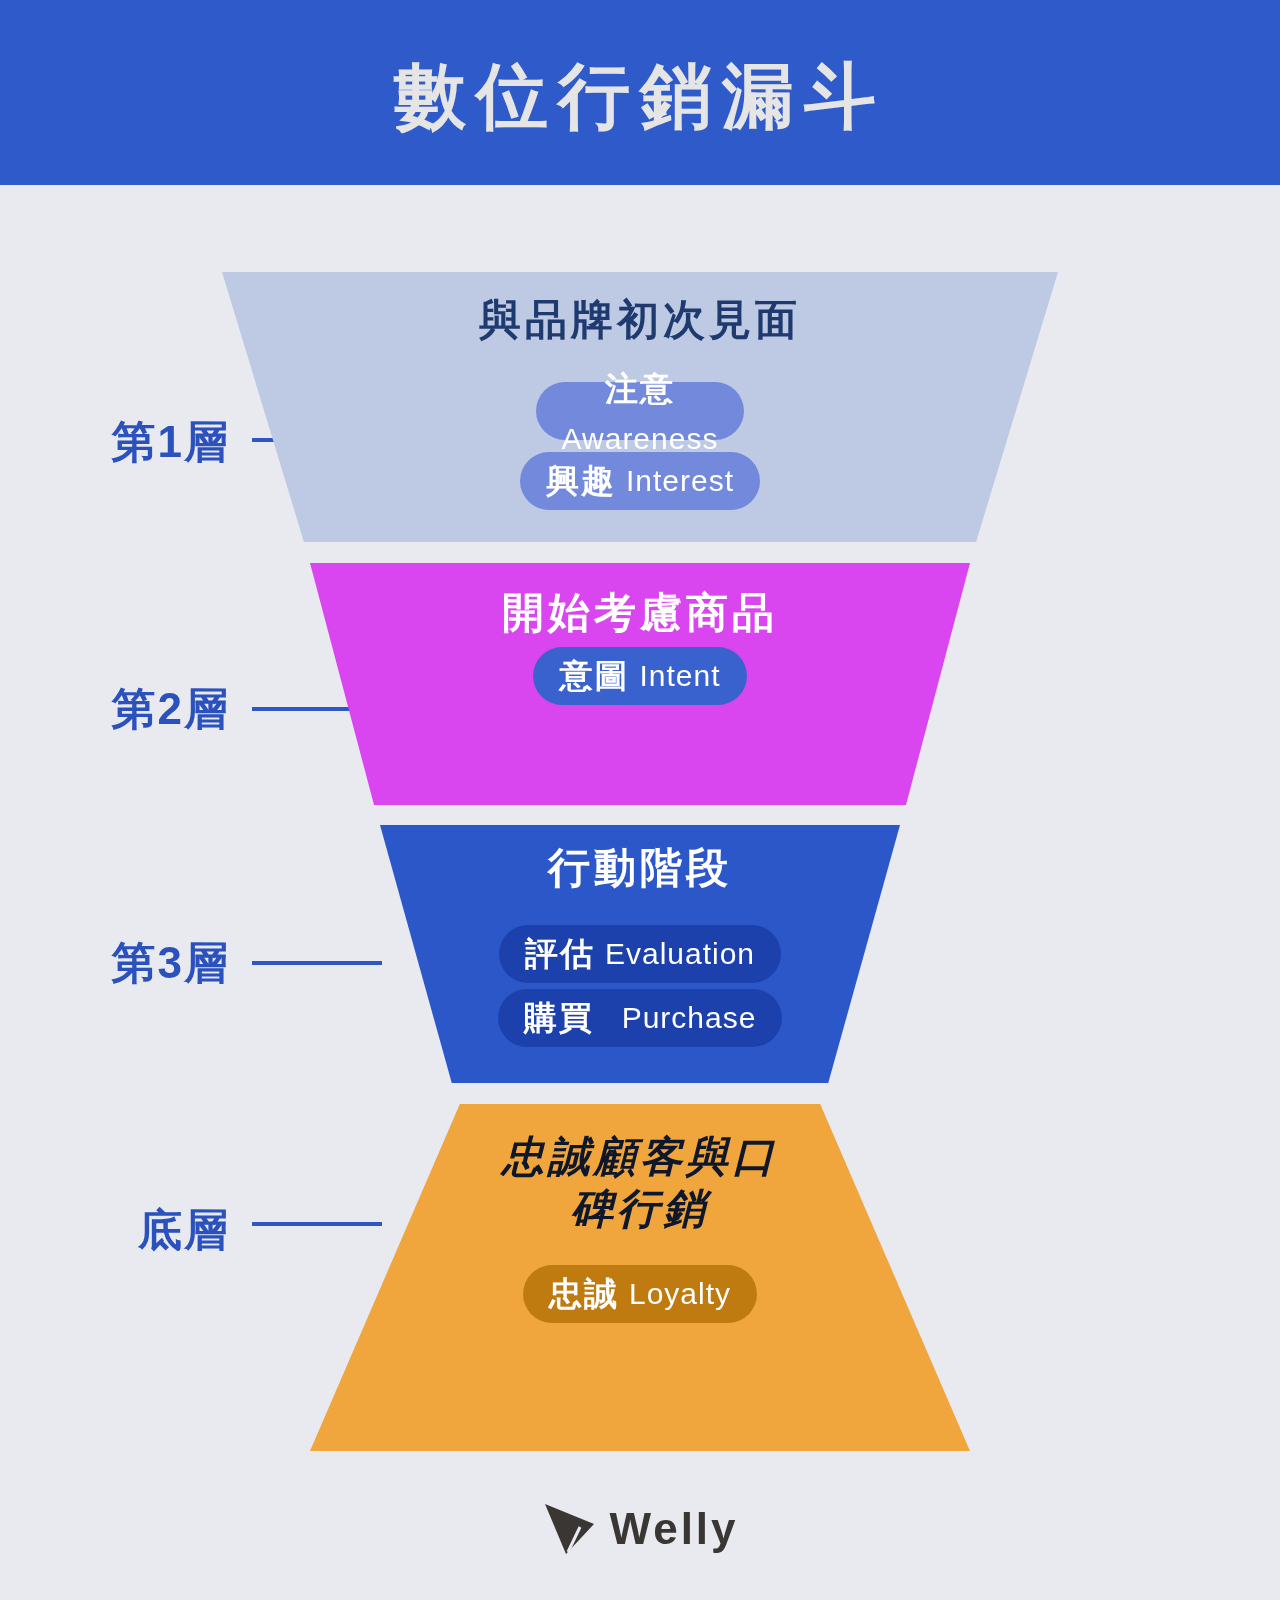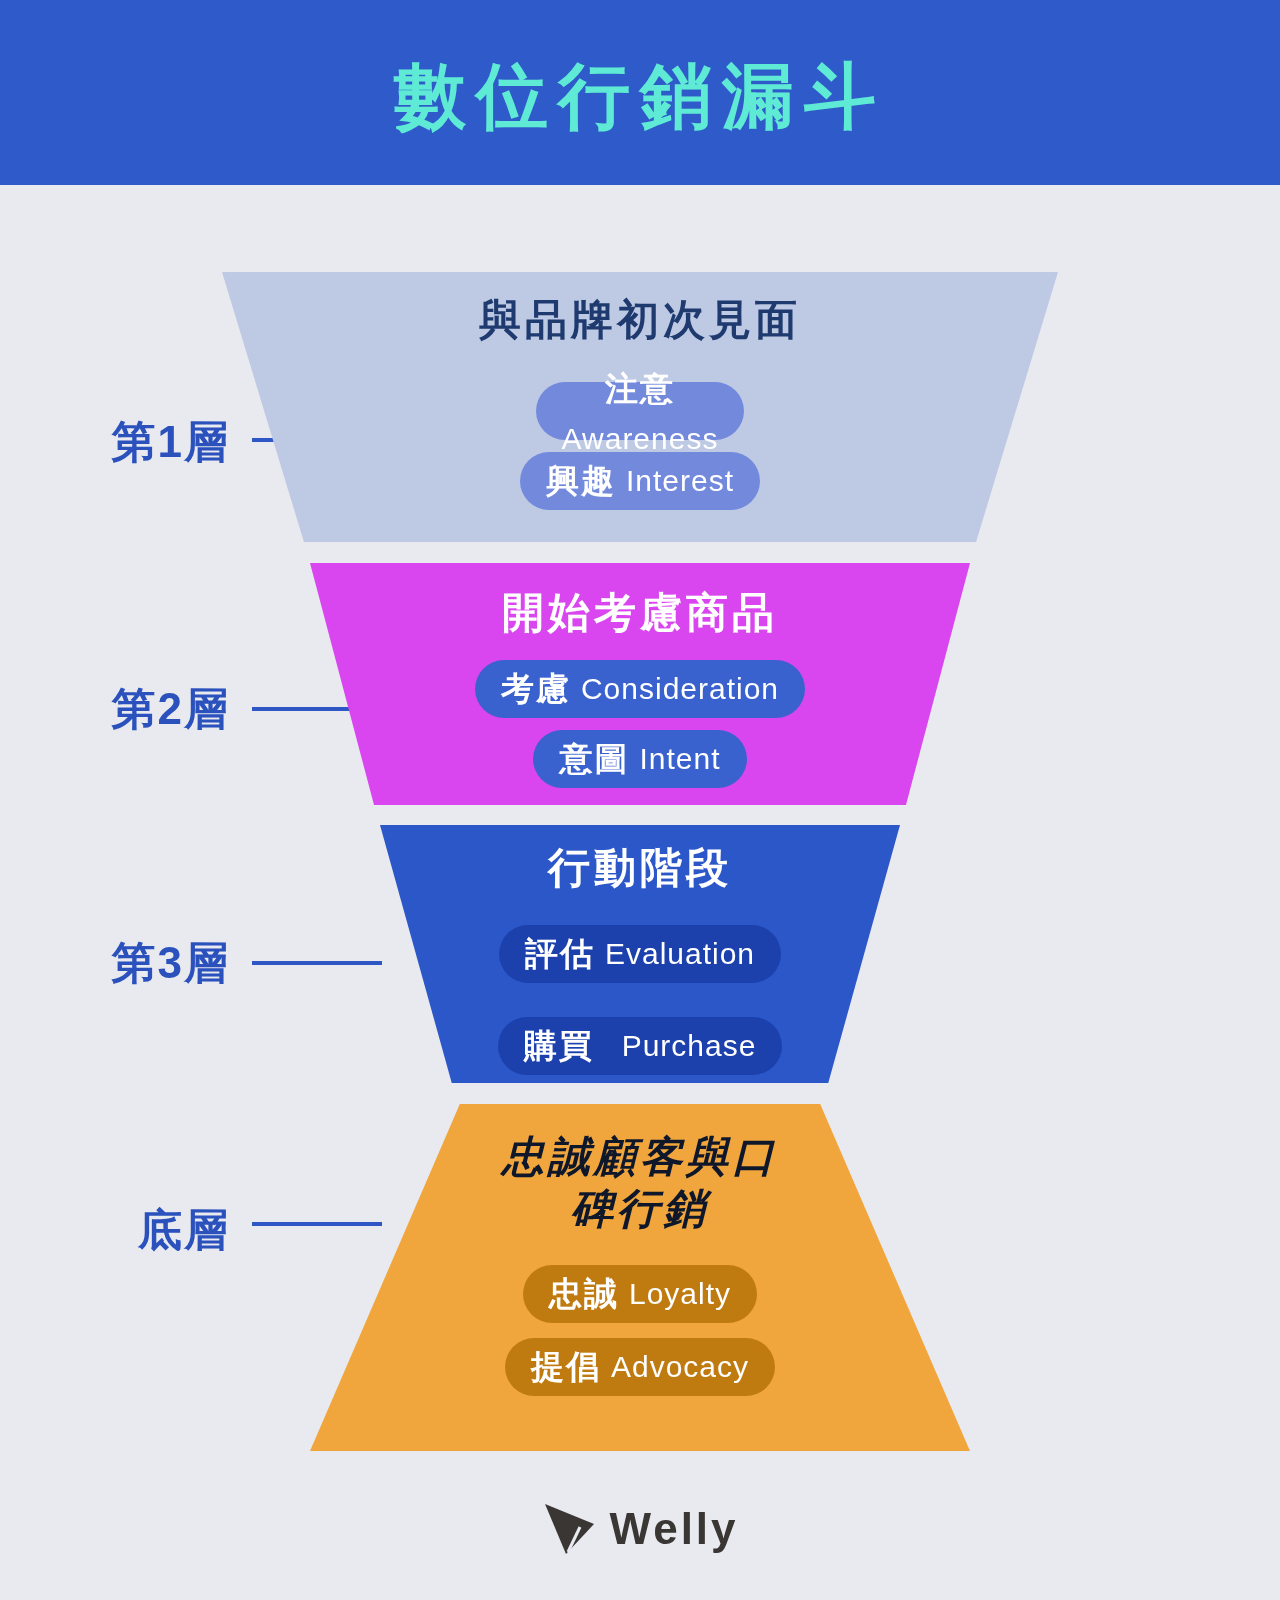--- a/index.html
+++ b/index.html
@@ -7,21 +7,21 @@
     position:relative;width:1280px;height:1600px;overflow:hidden;
     background:#E9EAF0;
     font-family:"Liberation Sans",sans-serif;
   }
   
   .banner{
     position:absolute;top:0;left:0;width:1280px;height:185px;
     background:#2F5AC9;display:flex;align-items:center;justify-content:center;
   }
   .banner h1{
-    margin:0;padding-top:8px;color:#5eead4;
+    margin:0;padding-top:8px;color:#e5e5e5;
     font-size:72px;font-weight:700;letter-spacing:10px;
   }
   
   .tier{position:absolute;display:flex;flex-direction:column;align-items:center;}
   .tier-1{left:222px;top:272px;width:836px;height:270px;background:#BEC9E4;
     clip-path:polygon(0% 0%,100% 0%,90.2% 100%,9.8% 100%);}
   .tier-2{left:310px;top:563px;width:660px;height:242px;background:#d946ef;
     clip-path:polygon(0% 0%,100% 0%,90.3% 100%,9.7% 100%);}
   .tier-3{left:380px;top:825px;width:520px;height:258px;background:#2B57C8;
     clip-path:polygon(0% 0%,100% 0%,86.2% 100%,13.8% 100%);}
@@ -42,21 +42,21 @@
     height:58px;border-radius:30px;padding:0 26px;color:#ffffff;white-space:nowrap;
   }
   .pill .zh{font-size:33px;font-weight:700;letter-spacing:2px;}
   .pill .en{font-size:30px;font-weight:500;letter-spacing:1px;}
   .tier-1 .pill{background:#7289DC;}
   .tier-2 .pill{background:#3A62CE;}
   .tier-3 .pill{background:#1C41AC;}
   .tier-4 .pill{background:#C07B10;}
   .tier-1 .p1{margin-top:40px;flex-direction:column;} .tier-1 .p2{margin-top:12px;justify-content:space-between;}
   .tier-2 .p1{margin-top:25px;} .tier-2 .p2{margin-top:12px;}
-  .tier-3 .p1{margin-top:35px;} .tier-3 .p2{margin-top:34px;gap:28px;}
+  .tier-3 .p1{margin-top:35px;} .tier-3 .p2{margin-top:6px;gap:28px;}
   .tier-4 .p1{margin-top:30px;} .tier-4 .p2{margin-top:15px;}
 
   
   .side-label{
     position:absolute;left:80px;width:150px;text-align:right;
     font-size:44px;line-height:48px;font-weight:700;
     color:#2A51BC;letter-spacing:2px;
   }
   .sl-1{top:418px;} .sl-2{top:685px;} .sl-3{top:939px;} .sl-4{top:1206px;}
   .leader-line{position:absolute;left:252px;width:130px;height:4px;background:#2E56C4;}
@@ -95,24 +95,20 @@
       <span class="en">Awareness</span>
     </div>
     <div class="pill p2">
       <span class="zh">興趣</span>
       <span class="en">Interest</span>
     </div>
   </section>
 
   <section class="tier tier-2">
     <h2 class="tier-heading">開始考慮商品</h2>
-    <div class="pill p1">
-      <span class="zh">考慮</span>
-      <span class="en">Consideration</span>
-    </div>
     <div class="pill p2">
       <span class="zh">意圖</span>
       <span class="en">Intent</span>
     </div>
   </section>
 
   <section class="tier tier-3">
     <h2 class="tier-heading">行動階段</h2>
     <div class="pill p1">
       <span class="zh">評估</span>
@@ -123,24 +119,20 @@
       <span class="en">Purchase</span>
     </div>
   </section>
 
   <section class="tier tier-4">
     <h2 class="tier-heading">忠誠顧客與口碑行銷</h2>
     <div class="pill p1">
       <span class="zh">忠誠</span>
       <span class="en">Loyalty</span>
     </div>
-    <div class="pill p2">
-      <span class="zh">提倡</span>
-      <span class="en">Advocacy</span>
-    </div>
   </section>
 
   <footer class="footer">
     <span style="display:inline-flex;">
       <svg width="56" height="54" viewBox="0 0 52 54" xmlns="http://www.w3.org/2000/svg">
         <polygon points="2,2 51,22 23,52" fill="#3A3633"></polygon>
         <line x1="37" y1="25" x2="25" y2="50" stroke="#E9EAF0" stroke-width="3"></line>
       </svg>
     </span>
     <span class="brand">Welly</span>

